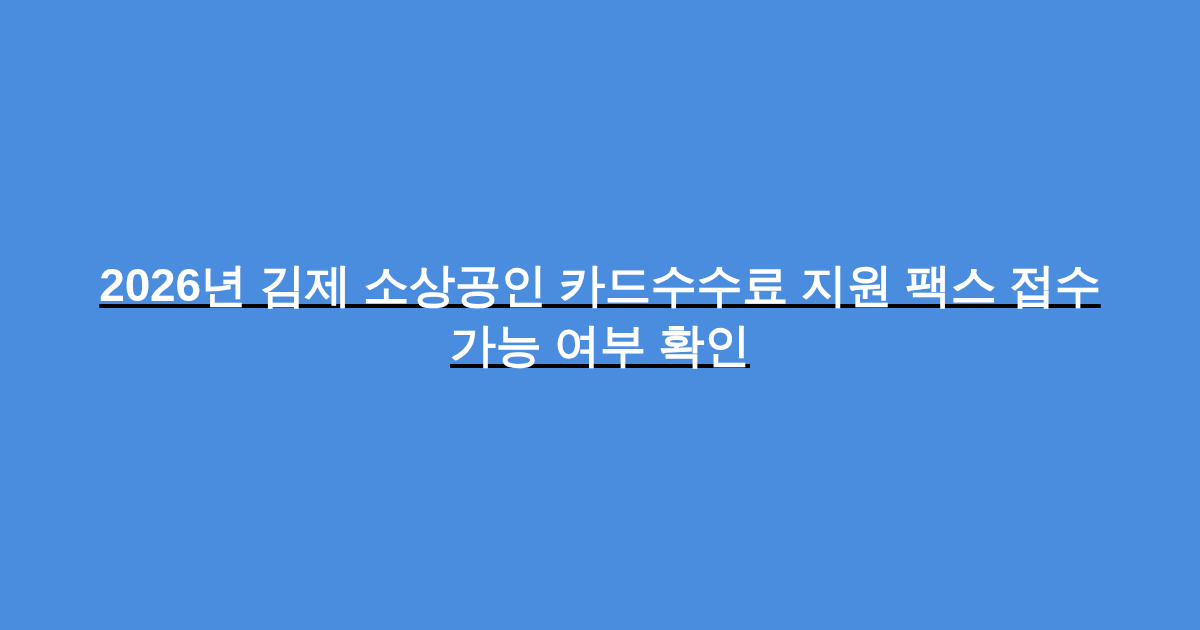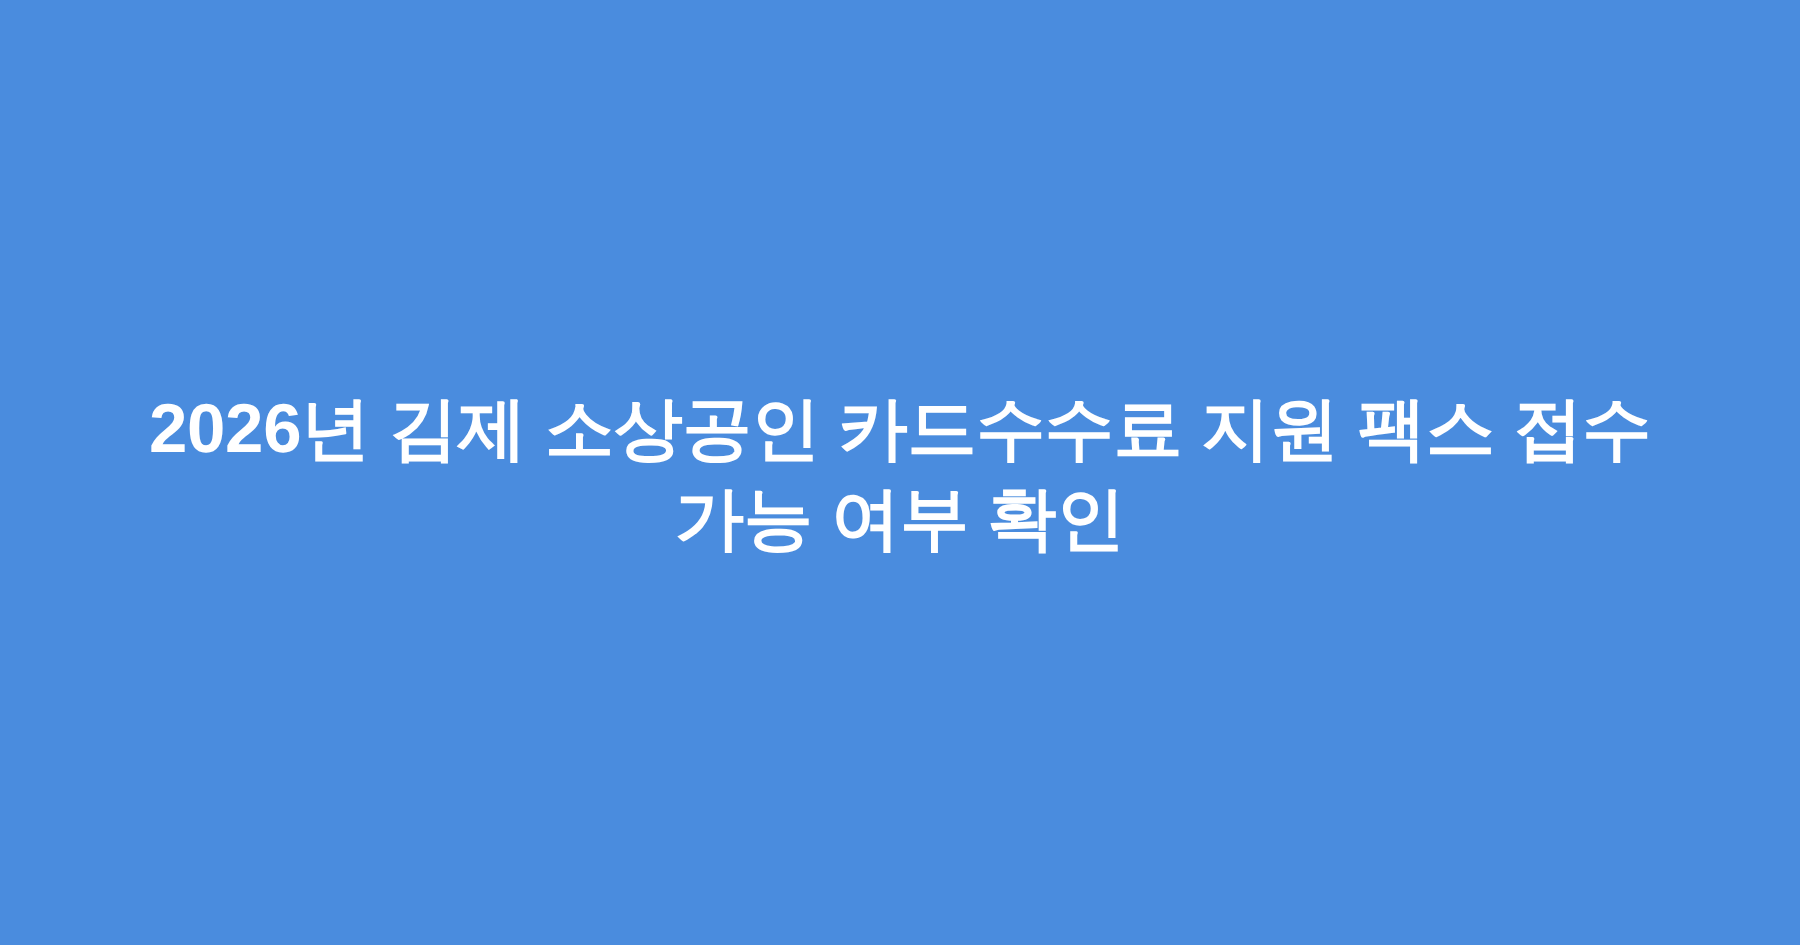--- a/index.html
+++ b/index.html
@@ -44,17 +44,17 @@
     letter-spacing: -0.2px;
     word-break: keep-all;
     white-space: pre-line;
     text-rendering: optimizeLegibility;
     -webkit-font-smoothing: antialiased;
   }
 </style>
 </head>
 <body>
 
-<div id="og-card" style="background-color: rgb(74, 140, 222);">
+<div id="og-card" style="background-color: rgb(74, 140, 222); text-decoration: underline;">
   <div id="title-block">
     <h1 id="card-title" style="color: rgb(255, 255, 255);">2026년 김제 소상공인 카드수수료 지원 팩스 접수 가능 여부 확인</h1>
   </div>
 </div>
 
 </body></html>

